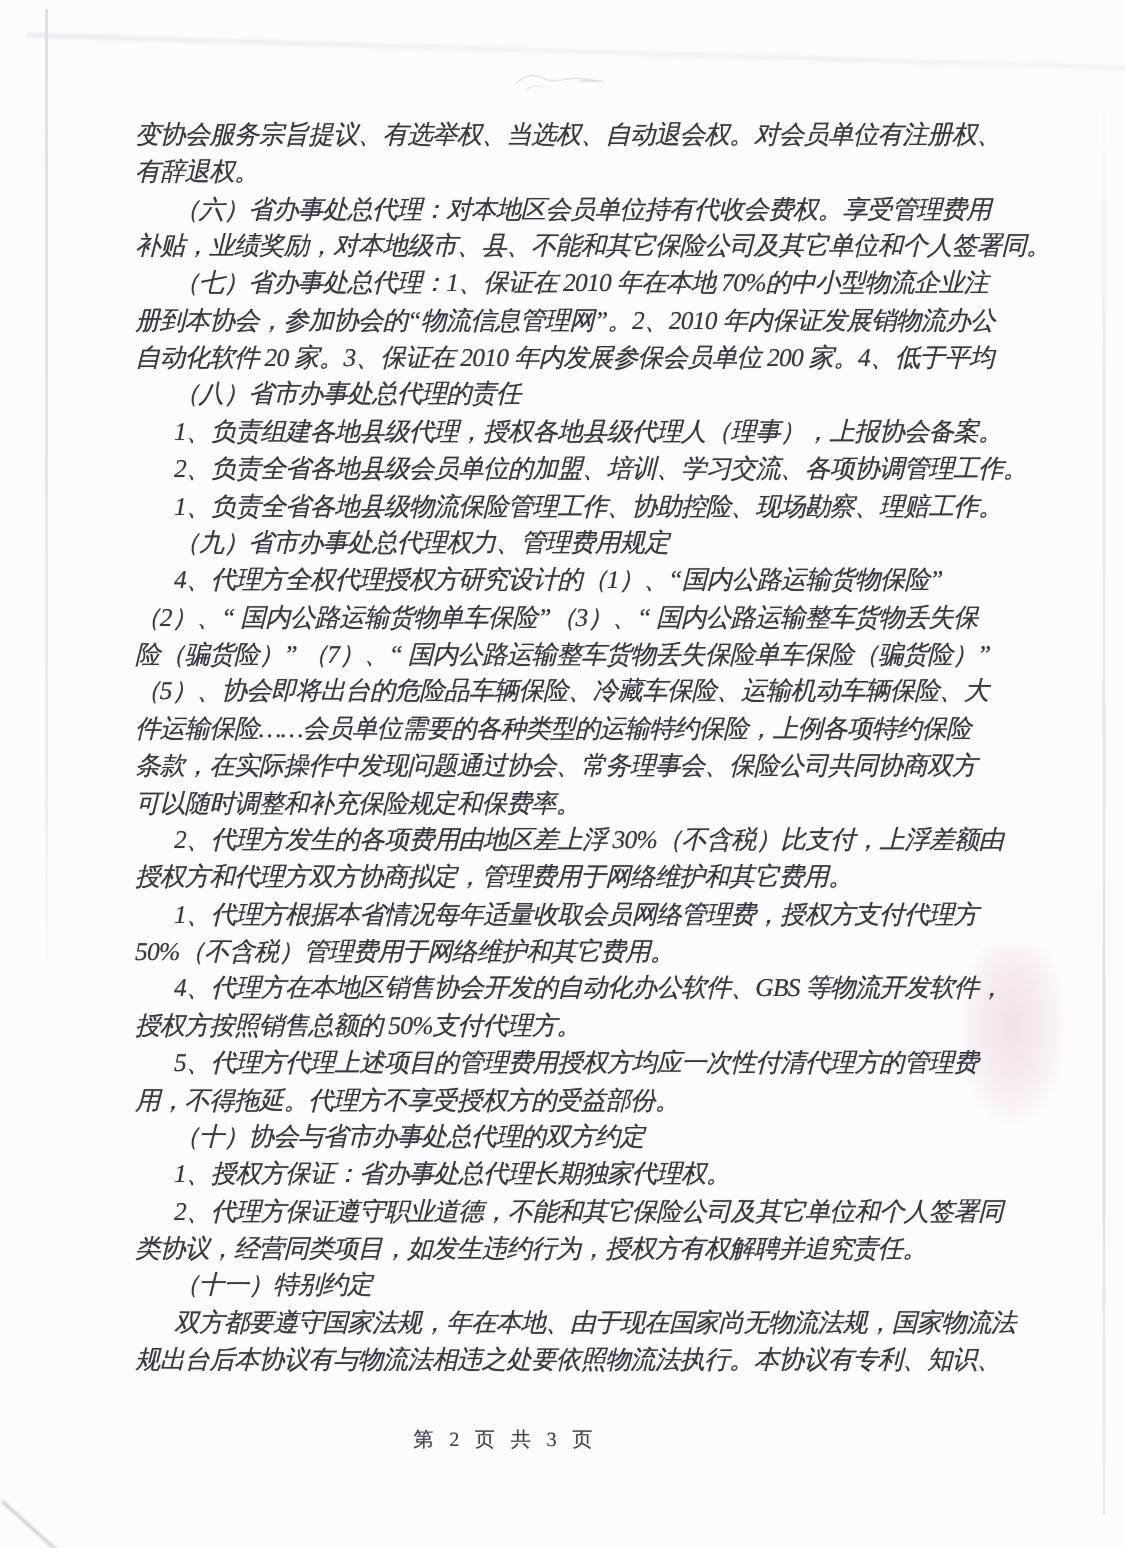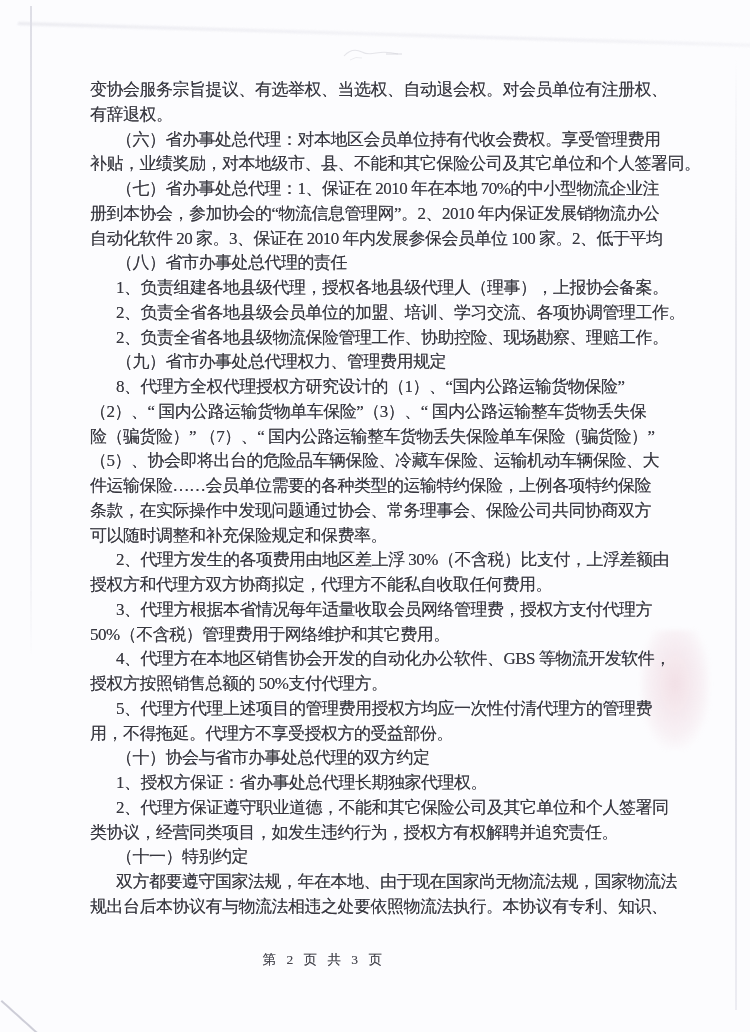--- a/index.html
+++ b/index.html
@@ -47,30 +47,31 @@
   .pink-smudge{
     top:630px;left:640px;width:70px;height:120px;
     background:radial-gradient(ellipse at 50% 45%,rgba(226,178,192,.38),rgba(226,178,192,.14) 55%,transparent 75%);
     filter:blur(2px);
   }
   .pencil-smudge{top:40px;left:330px;width:100px;height:26px;opacity:.55;}
   
   .text-block{
     position:absolute;left:90px;top:78px;width:582px;
     color:var(--ink);
+    font-style:italic;
   }
   .line{
     height:24.75px;line-height:24.75px;
     font-size:17px;letter-spacing:-.5px;
     white-space:nowrap;
     text-shadow:0 0 .6px rgba(56,56,64,.65);
   }
   .line.indent{padding-left:26px;}
   .footer{
-    position:absolute;left:0;top:951px;width:648px;
+    position:absolute;left:13px;top:951px;width:648px;
     text-align:center;
     font-size:13.5px;letter-spacing:3.5px;
     color:var(--footer-ink);
     text-shadow:0 0 .5px rgba(70,70,78,.6);
   }
 </style>
 </head>
 <body>
 
 <div class="page">
@@ -86,36 +87,36 @@
     <path d="M56 14 h16" fill="none" stroke="#a2a2b0" stroke-width="1.4" opacity=".45"></path>
   </svg>
 
   <div class="text-block">
       <div class="line">变协会服务宗旨提议、有选举权、当选权、自动退会权。对会员单位有注册权、</div>
       <div class="line">有辞退权。</div>
       <div class="line indent">（六）省办事处总代理：对本地区会员单位持有代收会费权。享受管理费用</div>
       <div class="line">补贴，业绩奖励，对本地级市、县、不能和其它保险公司及其它单位和个人签署同。</div>
       <div class="line indent">（七）省办事处总代理：1、保证在 2010 年在本地 70%的中小型物流企业注</div>
       <div class="line">册到本协会，参加协会的“物流信息管理网”。2、2010 年内保证发展销物流办公</div>
-      <div class="line">自动化软件 20 家。3、保证在 2010 年内发展参保会员单位 100 家。2、低于平均</div>
+      <div class="line">自动化软件 20 家。3、保证在 2010 年内发展参保会员单位 200 家。4、低于平均</div>
       <div class="line indent">（八）省市办事处总代理的责任</div>
       <div class="line indent">1、负责组建各地县级代理，授权各地县级代理人（理事），上报协会备案。</div>
       <div class="line indent">2、负责全省各地县级会员单位的加盟、培训、学习交流、各项协调管理工作。</div>
-      <div class="line indent">2、负责全省各地县级物流保险管理工作、协助控险、现场勘察、理赔工作。</div>
+      <div class="line indent">1、负责全省各地县级物流保险管理工作、协助控险、现场勘察、理赔工作。</div>
       <div class="line indent">（九）省市办事处总代理权力、管理费用规定</div>
-      <div class="line indent">8、代理方全权代理授权方研究设计的（1）、“国内公路运输货物保险”</div>
+      <div class="line indent">4、代理方全权代理授权方研究设计的（1）、“国内公路运输货物保险”</div>
       <div class="line">（2）、“ 国内公路运输货物单车保险”（3）、“ 国内公路运输整车货物丢失保</div>
       <div class="line">险（骗货险）” （7）、“ 国内公路运输整车货物丢失保险单车保险（骗货险）”</div>
       <div class="line">（5）、协会即将出台的危险品车辆保险、冷藏车保险、运输机动车辆保险、大</div>
       <div class="line">件运输保险……会员单位需要的各种类型的运输特约保险，上例各项特约保险</div>
       <div class="line">条款，在实际操作中发现问题通过协会、常务理事会、保险公司共同协商双方</div>
       <div class="line">可以随时调整和补充保险规定和保费率。</div>
       <div class="line indent">2、代理方发生的各项费用由地区差上浮 30%（不含税）比支付，上浮差额由</div>
-      <div class="line">授权方和代理方双方协商拟定，代理方不能私自收取任何费用。</div>
-      <div class="line indent">3、代理方根据本省情况每年适量收取会员网络管理费，授权方支付代理方</div>
+      <div class="line">授权方和代理方双方协商拟定，管理费用于网络维护和其它费用。</div>
+      <div class="line indent">1、代理方根据本省情况每年适量收取会员网络管理费，授权方支付代理方</div>
       <div class="line">50%（不含税）管理费用于网络维护和其它费用。</div>
       <div class="line indent">4、代理方在本地区销售协会开发的自动化办公软件、GBS 等物流开发软件，</div>
       <div class="line">授权方按照销售总额的 50%支付代理方。</div>
       <div class="line indent">5、代理方代理上述项目的管理费用授权方均应一次性付清代理方的管理费</div>
       <div class="line">用，不得拖延。代理方不享受授权方的受益部份。</div>
       <div class="line indent">（十）协会与省市办事处总代理的双方约定</div>
       <div class="line indent">1、授权方保证：省办事处总代理长期独家代理权。</div>
       <div class="line indent">2、代理方保证遵守职业道德，不能和其它保险公司及其它单位和个人签署同</div>
       <div class="line">类协议，经营同类项目，如发生违约行为，授权方有权解聘并追究责任。</div>
       <div class="line indent">（十一）特别约定</div>

